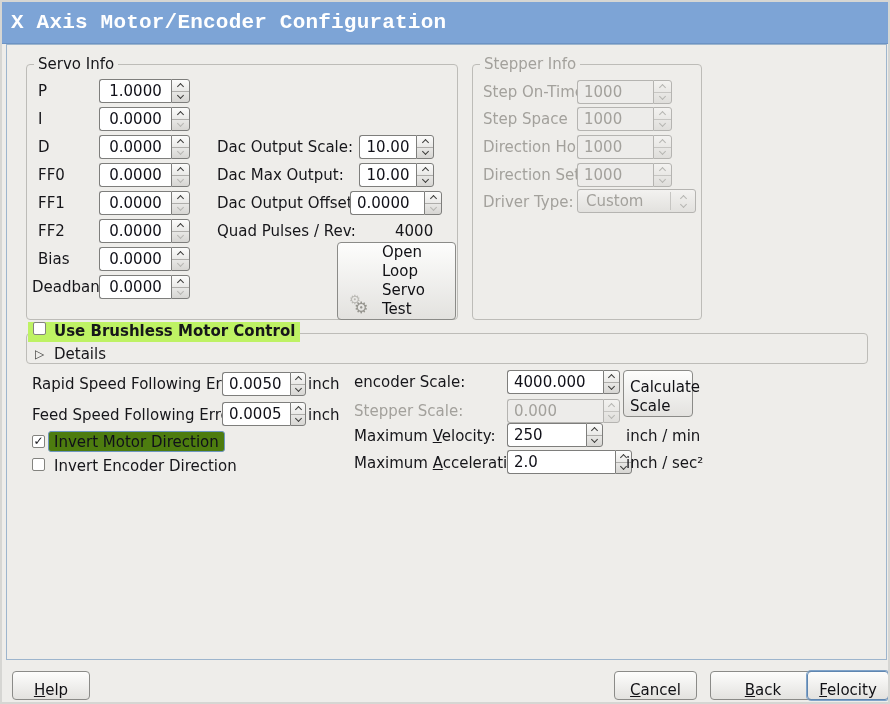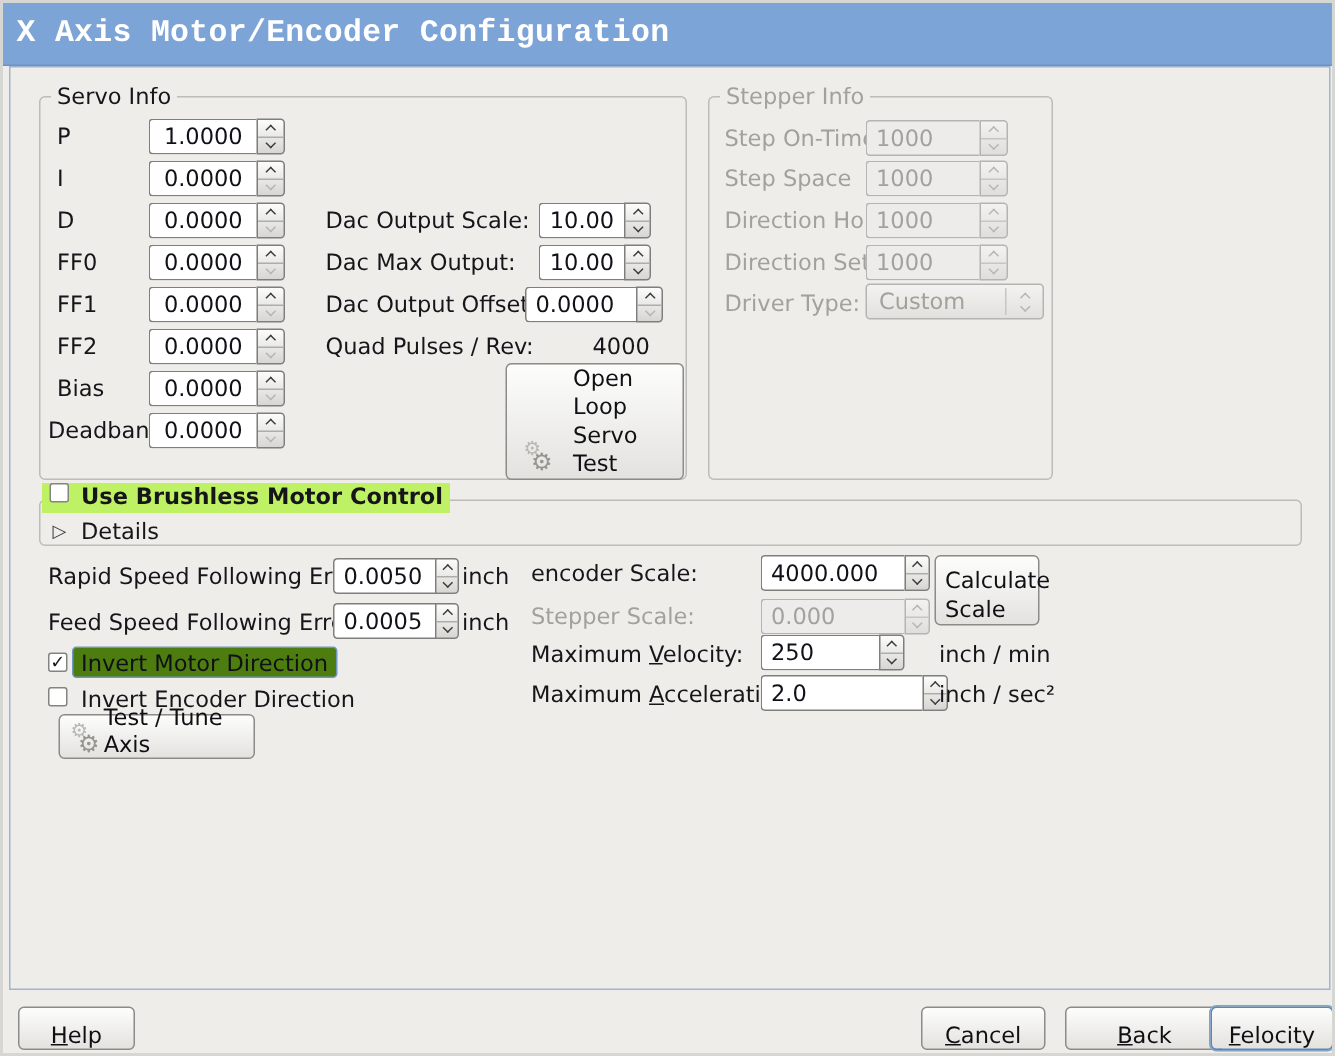--- a/index.html
+++ b/index.html
@@ -422,24 +422,20 @@
   <span class="lbl" style="left:624px;top:452px">inch / sec²</span>
 
   <span class="cb" style="left:30px;top:433px">
     <span class="checkmark">✓</span>
   </span>
   <span class="focus-label" style="left:46px;top:429px">Invert Motor Direction</span>
 
   <span class="cb" style="left:30px;top:456px"></span>
   <span class="lbl" style="left:52px;top:455px">Invert Encoder Direction</span>
 
-  <div class="gtkbtn" style="left:37px;top:474px;width:131px;height:30px;justify-content:flex-start;padding-left:6px;gap:4px">
-    <span class="gears" style="width:22px;height:22px"></span>
-    <span>Test / Tune Axis</span>
-  </div>
 
   <div class="gtkbtn" style="left:10px;top:669px;width:78px;height:29px">
     <span><u>H</u><span>elp</span></span>
   </div>
   <div class="gtkbtn" style="left:612px;top:669px;width:83px;height:29px">
     <span><u>C</u><span>ancel</span></span>
   </div>
   <div class="gtkbtn" style="left:708px;top:669px;width:106px;height:29px">
     <span><u>B</u><span>ack</span></span>
   </div>

